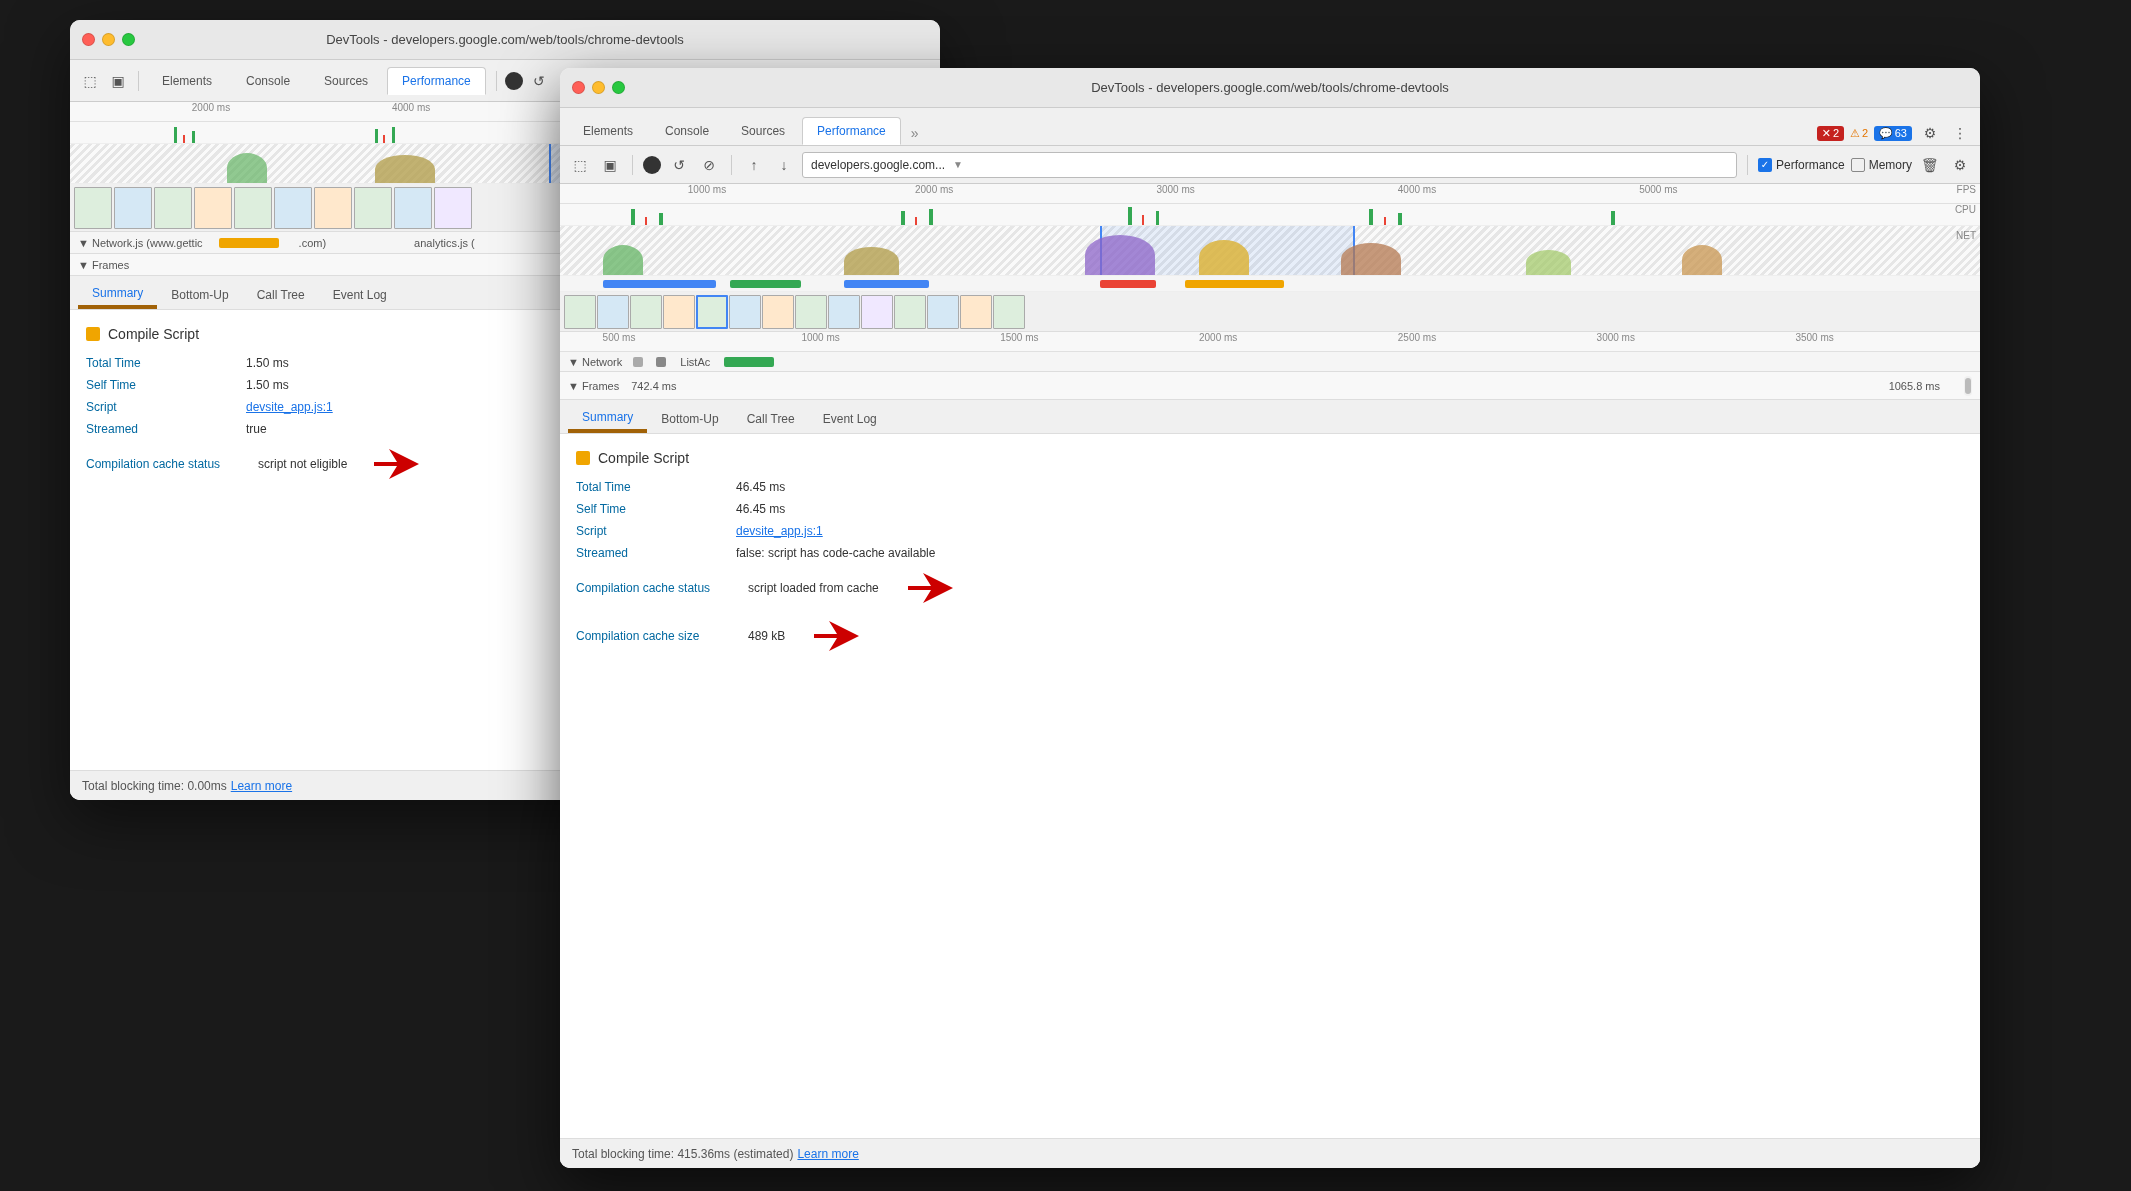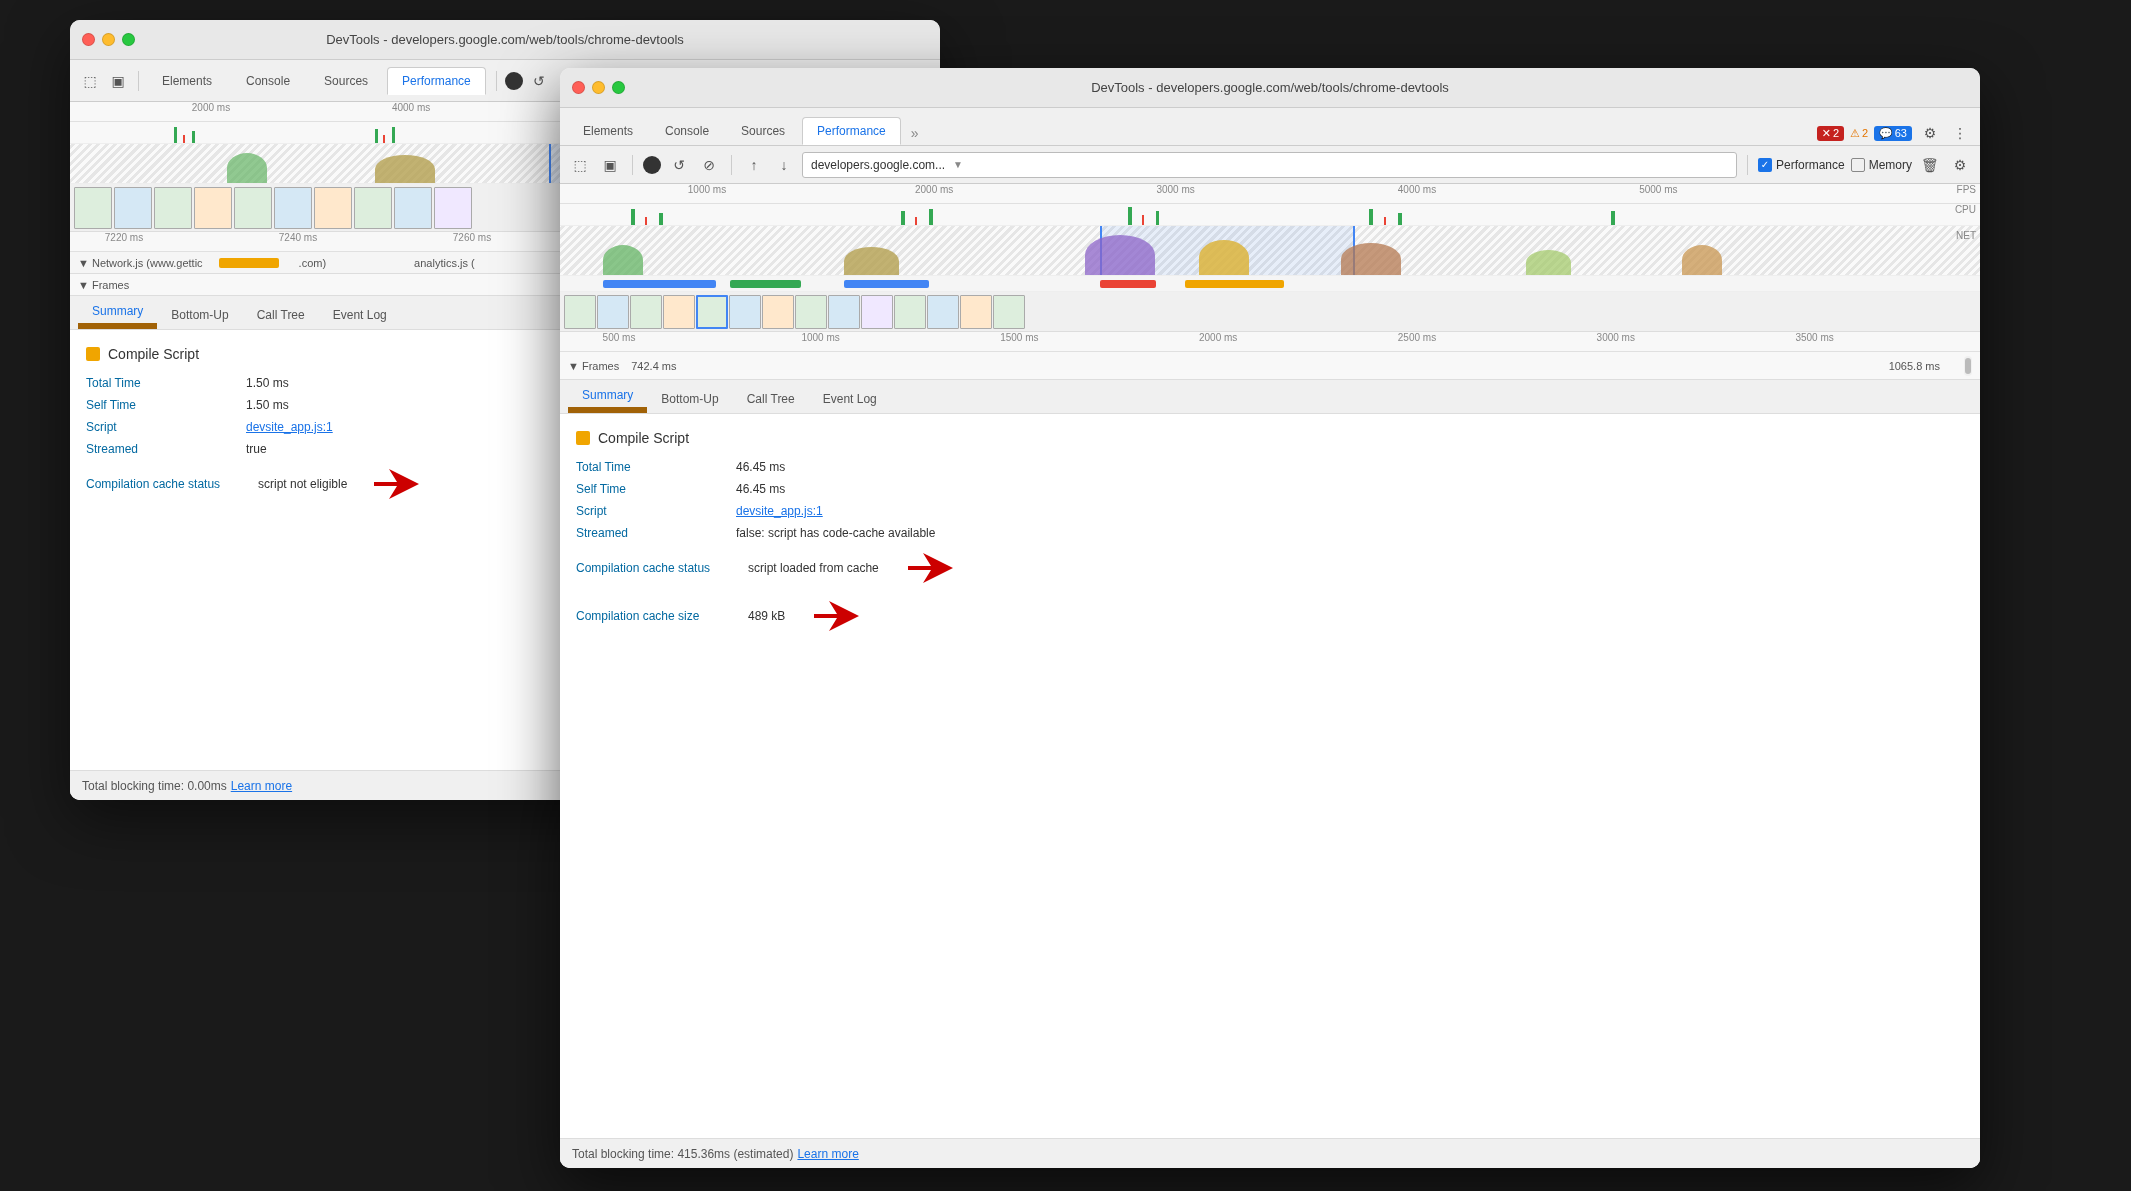--- a/index.html
+++ b/index.html
@@ -286,21 +286,21 @@
     .bottom-tab {
       padding: 5px 14px;
       font-size: 12px;
       color: #555;
       cursor: pointer;
       border-bottom: 2px solid transparent;
     }
 
     .bottom-tab.active {
       color: #1a73e8;
-      border-bottom: 6px solid #a16207;
+      border-bottom: 4px solid #a16207;
     }
 
     
     .summary-content {
       padding: 16px 16px;
       background: white;
       flex: 1;
     }
 
     .compile-header {
@@ -486,29 +486,20 @@
       <div style="width:38px;height:42px;background:#ddeedd;border:1px solid #aaa;border-radius:1px;flex-shrink:0;"></div>
       <div style="width:38px;height:42px;background:#ffe8cc;border:1px solid #aaa;border-radius:1px;flex-shrink:0;"></div>
       <div style="width:38px;height:42px;background:#ddeedd;border:1px solid #aaa;border-radius:1px;flex-shrink:0;"></div>
       <div style="width:38px;height:42px;background:#d5e8f5;border:1px solid #aaa;border-radius:1px;flex-shrink:0;"></div>
       <div style="width:38px;height:42px;background:#ffe8cc;border:1px solid #aaa;border-radius:1px;flex-shrink:0;"></div>
       <div style="width:38px;height:42px;background:#ddeedd;border:1px solid #aaa;border-radius:1px;flex-shrink:0;"></div>
       <div style="width:38px;height:42px;background:#d5e8f5;border:1px solid #aaa;border-radius:1px;flex-shrink:0;"></div>
       <div style="width:38px;height:42px;background:#f0e8ff;border:1px solid #aaa;border-radius:1px;flex-shrink:0;"></div>
     </div>
 
-    <div class="timeline-ruler" style="height:20px;">
-      <div style="position:relative;width:100%;height:20px;">
-        <span style="position:absolute;left:4%;font-size:10px;color:#888;">7220 ms</span>
-        <span style="position:absolute;left:24%;font-size:10px;color:#888;">7240 ms</span>
-        <span style="position:absolute;left:44%;font-size:10px;color:#888;">7260 ms</span>
-        <span style="position:absolute;left:64%;font-size:10px;color:#888;">7280 ms</span>
-        <span style="position:absolute;left:84%;font-size:10px;color:#888;">73</span>
-      </div>
-    </div>
 
     <div class="frames-row" style="height:22px;">
       <span style="font-size:11px;color:#555;">▼ Network.js (www.gettic</span>
       <div style="width:60px;height:10px;background:#f0a500;border-radius:2px;margin-left:8px;"></div>
       <span style="font-size:11px;color:#555;margin-left:12px;">.com)</span>
       <span style="font-size:11px;color:#555;margin-left:80px;">analytics.js (</span>
     </div>
     <div class="frames-row" style="height:22px;background:#f8f8f8;">
       <span style="font-size:11px;color:#555;">▼ Frames</span>
       <span style="flex:1;"></span>
@@ -702,20 +693,27 @@
         <span style="position:absolute;left:3%;font-size:10px;color:#888;">500 ms</span>
         <span style="position:absolute;left:17%;font-size:10px;color:#888;">1000 ms</span>
         <span style="position:absolute;left:31%;font-size:10px;color:#888;">1500 ms</span>
         <span style="position:absolute;left:45%;font-size:10px;color:#888;">2000 ms</span>
         <span style="position:absolute;left:59%;font-size:10px;color:#888;">2500 ms</span>
         <span style="position:absolute;left:73%;font-size:10px;color:#888;">3000 ms</span>
         <span style="position:absolute;left:87%;font-size:10px;color:#888;">3500 ms</span>
       </div>
     </div>
 
+    <div class="frames-row" style="height:20px;">
+      <span style="font-size:11px;color:#555;">▼ Network</span>
+      <div style="width:10px;height:10px;background:#aaa;border-radius:2px;margin:0 3px;"></div>
+      <div style="width:10px;height:10px;background:#888;border-radius:2px;margin:0 2px;"></div>
+      <span style="font-size:11px;color:#555;margin-left:4px;">ListAc</span>
+      <div style="margin-left:6px;width:50px;height:10px;background:#34a853;border-radius:2px;"></div>
+    </div>
     <div class="frames-row" style="height:28px;background:#f8f8f8;align-items:center;">
       <span style="font-size:11px;color:#555;">▼ Frames</span>
       <span style="margin-left:4px;font-size:11px;color:#555;">742.4 ms</span>
       <span style="flex:1;"></span>
       <span style="font-size:11px;color:#555;margin-right:16px;">1065.8 ms</span>
 
       <div style="width:8px;height:20px;background:#f0f0f0;border-radius:4px;position:relative;">
         <div style="width:6px;height:16px;background:#bbb;border-radius:3px;position:absolute;left:1px;top:2px;"></div>
       </div>
     </div>

